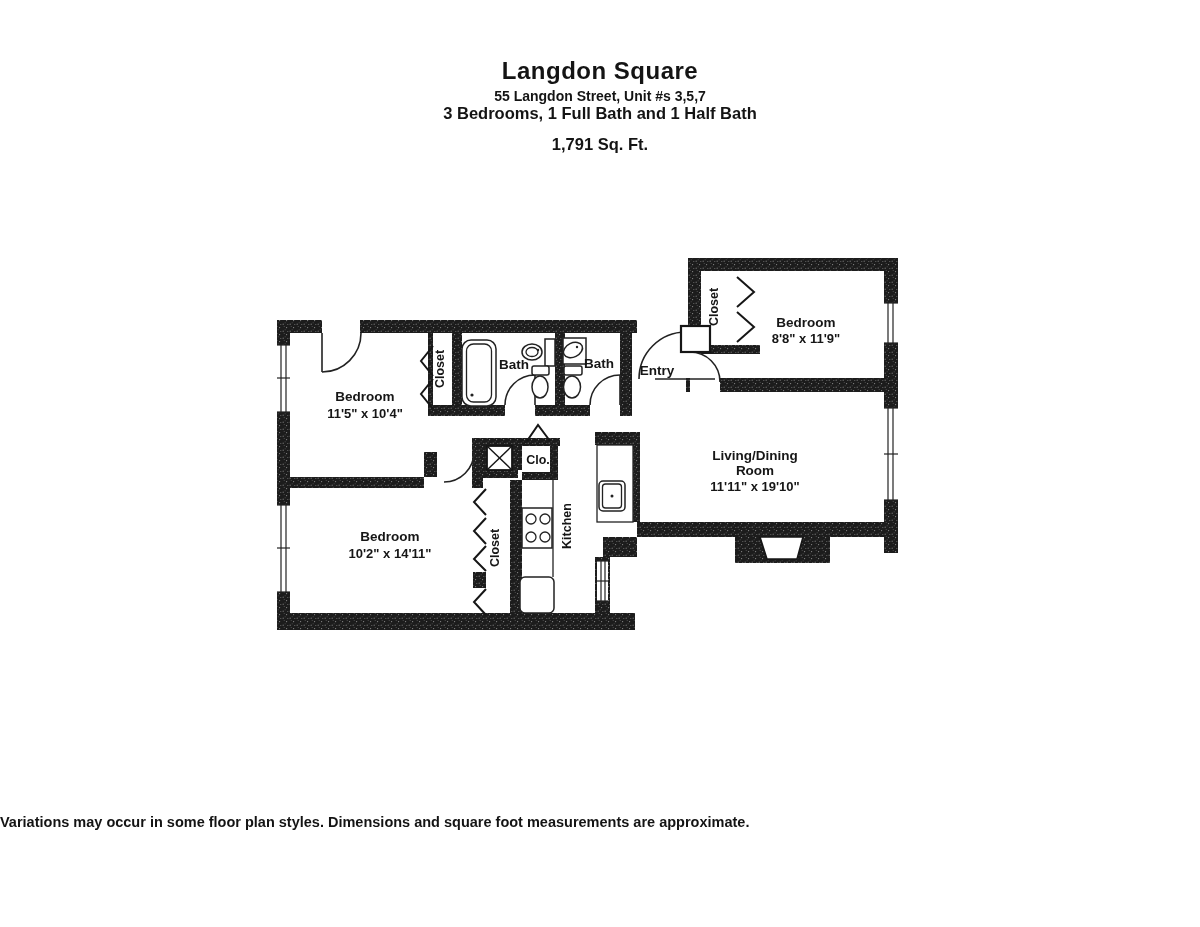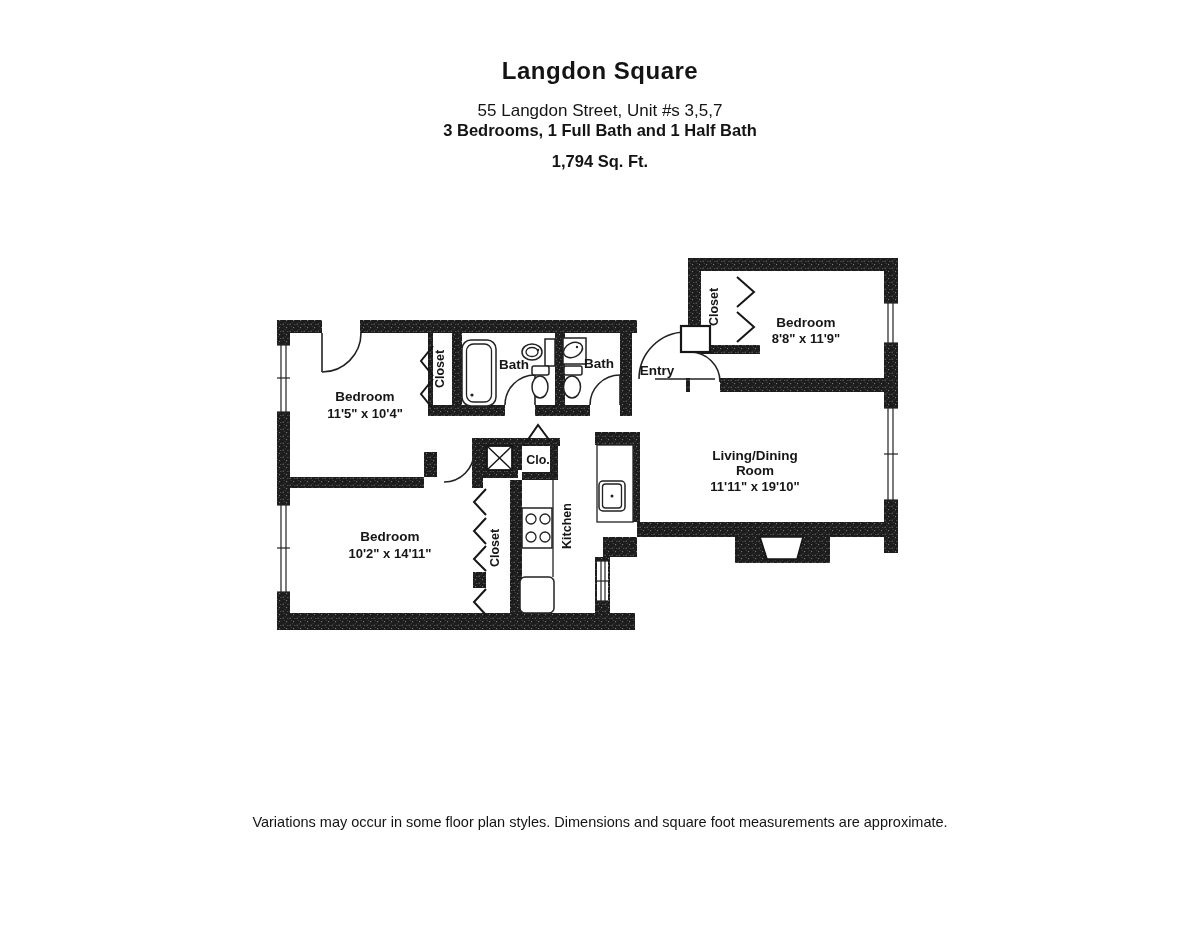--- a/index.html
+++ b/index.html
@@ -1,44 +1,44 @@
 <!DOCTYPE html>
 <html><head>
 <meta charset="utf-8">
 <style>
   html,body{margin:0;padding:0;background:#fff;}
   .page{position:relative;width:1200px;height:927px;background:#ffffff;
         font-family:"Liberation Sans",sans-serif;color:#141414;overflow:hidden;}
   .hdr{position:absolute;top:57px;left:0;width:100%;text-align:center;}
   .title{font-size:24px;font-weight:bold;letter-spacing:.5px;}
-  .addr{font-size:17px;font-weight:normal;margin-top:16px;}
+  .addr{font-size:14px;font-weight:bold;margin-top:3px;}
   .cfg{font-size:16.5px;font-weight:bold;}
   .sqft{font-size:16.5px;font-weight:bold;margin-top:12px;}
-  .footer{position:absolute;top:814px;left:0;width:100%;text-align:center;
-          font-size:14.5px;font-weight:normal;}
+  .footer{position:absolute;top:814px;left:0;width:100%;text-align:left;
+          font-size:14.5px;font-weight:bold;}
   .plan{position:absolute;left:268px;top:245px;width:640px;height:400px;}
   svg text{font-family:"Liberation Sans",sans-serif;font-weight:bold;fill:#161616;}
   .rm{font-size:13.5px;}
   .dim{font-size:13px;}
   .cl{font-size:12.5px;}
   .arc{fill:none;stroke:#222;stroke-width:1.6;}
   .thin{fill:none;stroke:#222;stroke-width:1.3;}
   .fix{fill:#ffffff;stroke:#222;stroke-width:1.5;}
   .win{fill:none;stroke:#222;stroke-width:1.2;}
 </style>
 </head>
 <body>
 
 <div class="page">
 
   <div class="hdr">
     <div class="title">Langdon Square</div>
     <div class="addr">55 Langdon Street, Unit #s 3,5,7</div>
     <div class="cfg">3 Bedrooms, 1 Full Bath and 1 Half Bath</div>
-    <div class="sqft">1,794 Sq. Ft.</div>
+    <div class="sqft">1,791 Sq. Ft.</div>
   </div>
 
   <svg class="plan" viewBox="0 0 640 400">
     <defs>
       <pattern id="wallPat" width="7" height="7" patternUnits="userSpaceOnUse">
         <rect width="7" height="7" fill="#1c1c1c"></rect>
         <circle cx="1.2" cy="2.2" r="0.7" fill="#6b6b6b"></circle>
         <circle cx="4.6" cy="5.6" r="0.6" fill="#8d8d8d"></circle>
         <circle cx="3.2" cy="0.8" r="0.55" fill="#4c4c4c"></circle>
         <circle cx="5.8" cy="2.6" r="0.5" fill="#7a7a7a"></circle>

